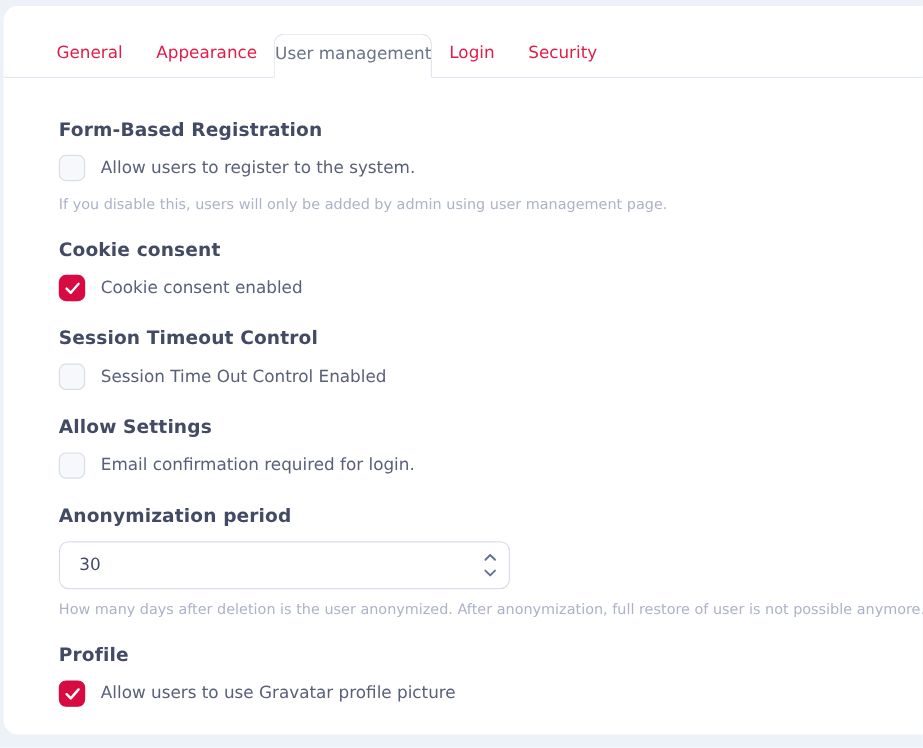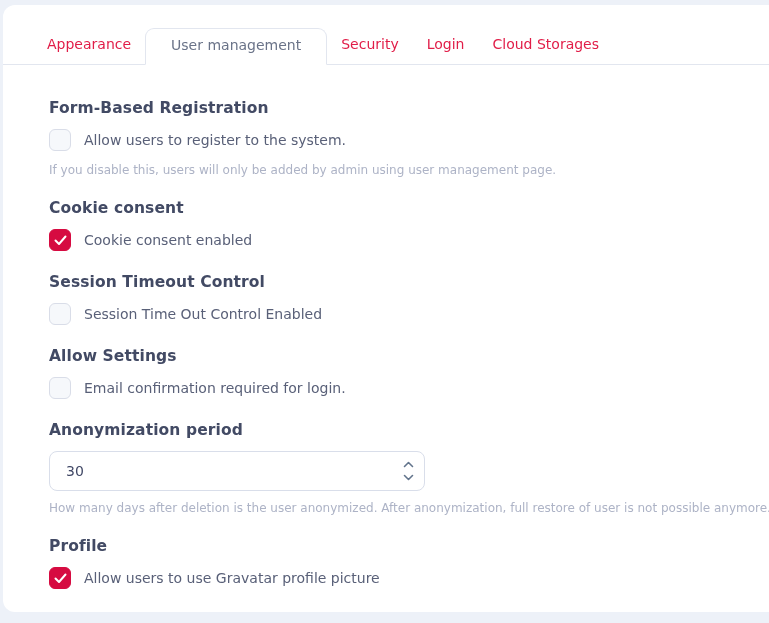--- a/index.html
+++ b/index.html
@@ -29,21 +29,21 @@
     margin-top:23px;padding-left:30px;
     border-bottom:1px solid var(--border);
   }
   .tab{
     padding:6px 14px 12px;font-size:14px;color:var(--accent);
     cursor:pointer;white-space:nowrap;
   }
   .tab.active{
     background:#fff;border:1px solid var(--border);border-bottom:1px solid #fff;
     margin-bottom:-1px;border-radius:9px 9px 0 0;
-    color:var(--active-tab);padding:8px 25px 11px;
+    color:var(--active-tab);padding:8px 0 11px;
   }
   
   .content{padding:12px 46px 0;}
   .section-heading{
     font-size:15.5px;font-weight:bold;color:var(--heading);
     margin:22px 0 12px;letter-spacing:.1px;
   }
   .check-row{display:flex;align-items:center;gap:13px;margin:10px 0 12px;}
   .checkbox{
     width:22px;height:22px;flex:0 0 22px;border-radius:6px;
@@ -73,25 +73,25 @@
   .stepper-btn{
     border:none;background:none;padding:0;margin:0;line-height:0;cursor:pointer;
   }
 </style>
 </head>
 <body>
 
 <div class="card">
 
   <div class="tabs">
+    <div class="tab">General</div>
     <div class="tab">Appearance</div>
     <div class="tab active">User management</div>
+    <div class="tab">Login</div>
     <div class="tab">Security</div>
-    <div class="tab">Login</div>
-    <div class="tab">Cloud Storages</div>
   </div>
 
   <div class="content">
 
     <div class="section-heading">Form-Based Registration</div>
     <div class="check-row">
       <span class="checkbox">
         
       </span>
       <label class="check-label">Allow users to register to the system.</label>

